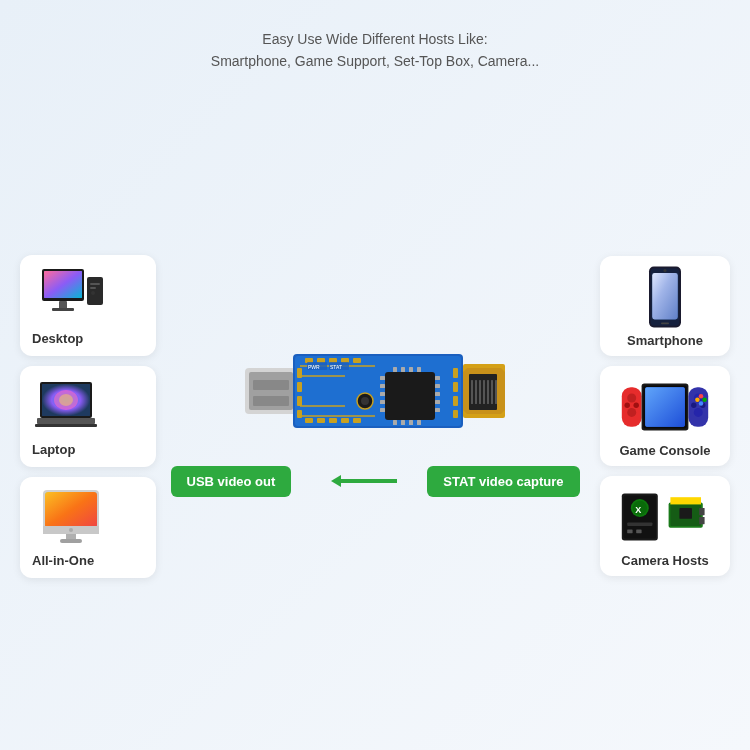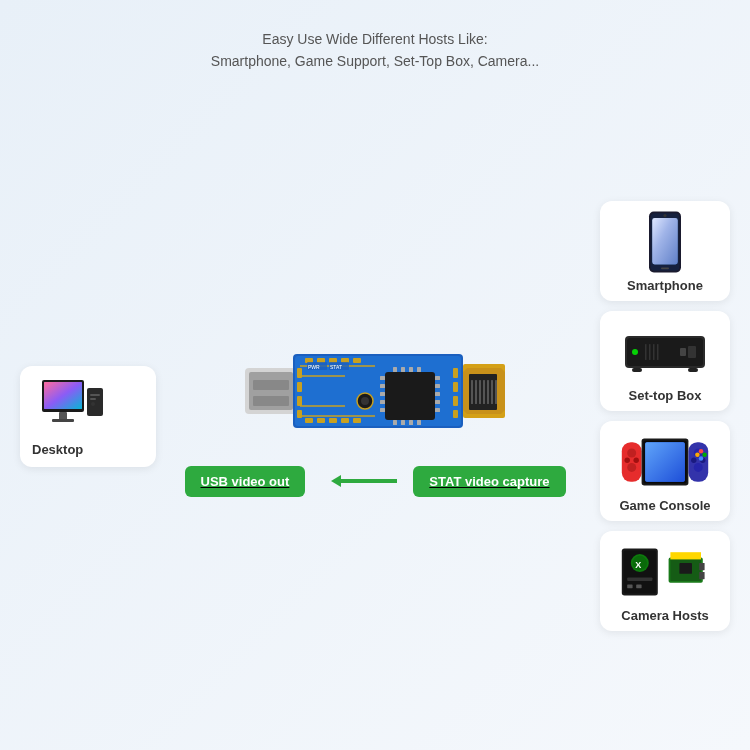--- a/index.html
+++ b/index.html
@@ -131,23 +131,22 @@
     
     .pcb-container {
       position: relative;
       width: 260px;
       height: 110px;
     }
 
     
     .labels-row {
       display: flex;
-      gap: 14px;
+      gap: 28px;
       margin-top: 4px;
-      text-decoration: underline;
     }
 
     .label-btn {
       padding: 8px 16px;
       border-radius: 6px;
       font-size: 13px;
       font-weight: 600;
       color: white;
       background: #2eaa3f;
       border: none;
@@ -223,21 +222,71 @@
 
             <rect x="50" y="10" width="16" height="28" rx="2" fill="#2a2a2a"></rect>
             <rect x="53" y="16" width="10" height="2" rx="1" fill="#555"></rect>
             <rect x="53" y="20" width="6" height="2" rx="1" fill="#555"></rect>
             <circle cx="56" cy="26" r="2" fill="#333"></circle>
           </svg>
         </div>
         <span class="host-label">Desktop</span>
       </div>
 
-
+      <div class="host-card">
+        <div class="host-icon">
+          <svg class="laptop-svg" viewBox="0 0 75 52">
+
+            <rect x="5" y="2" width="52" height="36" rx="2" fill="#1a1a1a"></rect>
+            <rect x="7" y="4" width="48" height="32" rx="1" fill="#1e3a5f"></rect>
+
+            <defs>
+              <radialGradient id="laptopScreen" cx="50%" cy="50%">
+                <stop offset="0%" stop-color="#06b6d4"></stop>
+                <stop offset="60%" stop-color="#8b5cf6"></stop>
+                <stop offset="100%" stop-color="#1e3a5f"></stop>
+              </radialGradient>
+            </defs>
+            <rect x="7" y="4" width="48" height="32" rx="1" fill="url(#laptopScreen)"></rect>
+
+            <ellipse cx="31" cy="20" rx="12" ry="10" fill="rgba(255,100,200,0.6)"></ellipse>
+            <ellipse cx="31" cy="20" rx="7" ry="6" fill="rgba(255,200,100,0.5)"></ellipse>
+
+            <rect x="2" y="38" width="58" height="6" rx="1" fill="#555"></rect>
+            <rect x="0" y="44" width="62" height="3" rx="1" fill="#333"></rect>
+          </svg>
+        </div>
+        <span class="host-label">Laptop</span>
+      </div>
+
+      <div class="host-card">
+        <div class="host-icon">
+          <svg class="aio-svg" viewBox="0 0 68 58">
+
+            <rect x="5" y="2" width="56" height="40" rx="4" fill="#d0d0d0"></rect>
+            <rect x="7" y="4" width="52" height="36" rx="3" fill="#87ceeb"></rect>
+
+            <defs>
+              <linearGradient id="aioScreen" x1="0" y1="0" x2="1" y2="1">
+                <stop offset="0%" stop-color="#fbbf24"></stop>
+                <stop offset="50%" stop-color="#f97316"></stop>
+                <stop offset="100%" stop-color="#ef4444"></stop>
+              </linearGradient>
+            </defs>
+            <rect x="7" y="4" width="52" height="36" rx="3" fill="url(#aioScreen)"></rect>
+
+            <rect x="5" y="38" width="56" height="8" rx="0 0 4 4" fill="#c8c8c8"></rect>
+            <circle cx="33" cy="42" r="2" fill="#aaa"></circle>
+
+            <rect x="28" y="46" width="10" height="5" fill="#b0b0b0"></rect>
+            <rect x="22" y="51" width="22" height="4" rx="2" fill="#a0a0a0"></rect>
+          </svg>
+        </div>
+        <span class="host-label">All-in-One</span>
+      </div>
 
     </div>
 
     <div class="center-area">
 
       <div class="pcb-container">
         <svg class="pcb-svg" viewBox="0 0 260 110">
 
           <rect x="0" y="32" width="52" height="46" rx="4" fill="#d4d4d4"></rect>
           <rect x="4" y="36" width="44" height="38" rx="2" fill="#a0a0a0"></rect>
@@ -356,43 +405,20 @@
               </linearGradient>
             </defs>
             <rect x="9" y="10" width="32" height="58" rx="3" fill="url(#phoneScreen)"></rect>
 
             <rect x="20" y="72" width="10" height="2" rx="1" fill="#444"></rect>
           </svg>
         </div>
         <span class="host-label">Smartphone</span>
       </div>
 
-      <div class="right-host-card">
-        <div class="right-host-icon">
-          <svg viewBox="0 0 90 48" width="90" height="48">
-
-            <rect x="5" y="8" width="80" height="32" rx="4" fill="#2a2a2a"></rect>
-            <rect x="7" y="10" width="76" height="28" rx="3" fill="#1a1a1a"></rect>
-
-            <circle cx="15" cy="24" r="3" fill="#00ff00" opacity="0.8"></circle>
-
-            <rect x="25" y="16" width="1.5" height="16" rx="0.5" fill="#333"></rect>
-            <rect x="29" y="16" width="1.5" height="16" rx="0.5" fill="#333"></rect>
-            <rect x="33" y="16" width="1.5" height="16" rx="0.5" fill="#333"></rect>
-            <rect x="37" y="16" width="1.5" height="16" rx="0.5" fill="#333"></rect>
-
-            <rect x="68" y="18" width="8" height="12" rx="1" fill="#333"></rect>
-            <rect x="60" y="20" width="6" height="8" rx="1" fill="#444"></rect>
-
-            <rect x="12" y="40" width="10" height="4" rx="2" fill="#222"></rect>
-            <rect x="68" y="40" width="10" height="4" rx="2" fill="#222"></rect>
-          </svg>
-        </div>
-        <span class="host-label">Set-top Box</span>
-      </div>
 
       <div class="right-host-card">
         <div class="right-host-icon">
           <svg viewBox="0 0 100 60" width="100" height="60">
 
             <rect x="2" y="8" width="22" height="44" rx="10" fill="#e62c2c"></rect>
             <circle cx="13" cy="20" r="5" fill="#c02020"></circle>
             <circle cx="13" cy="36" r="5" fill="#c02020"></circle>
             <circle cx="8" cy="28" r="3" fill="#a01010"></circle>
             <circle cx="18" cy="28" r="3" fill="#a01010"></circle>

